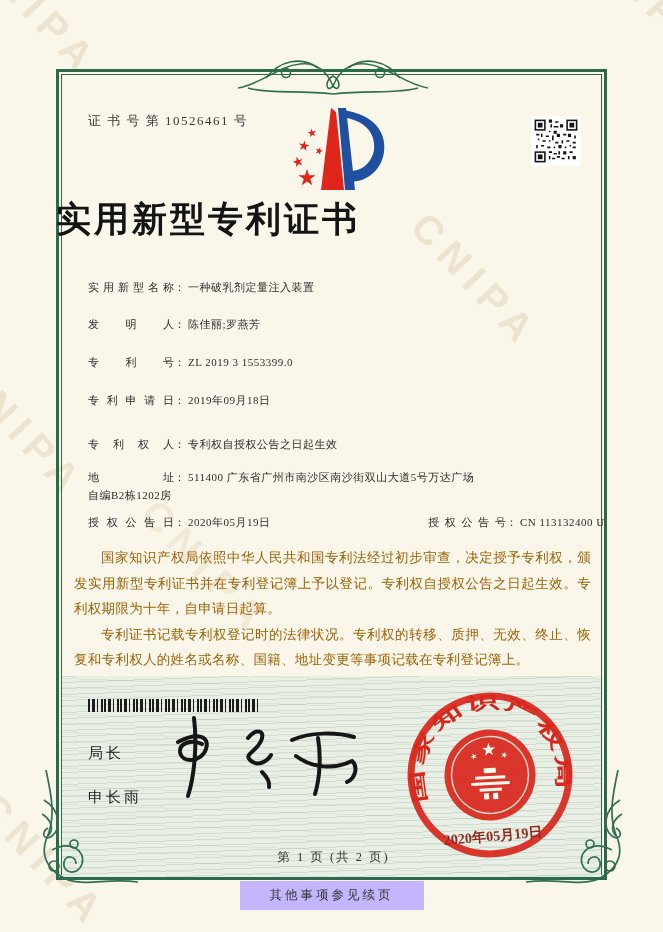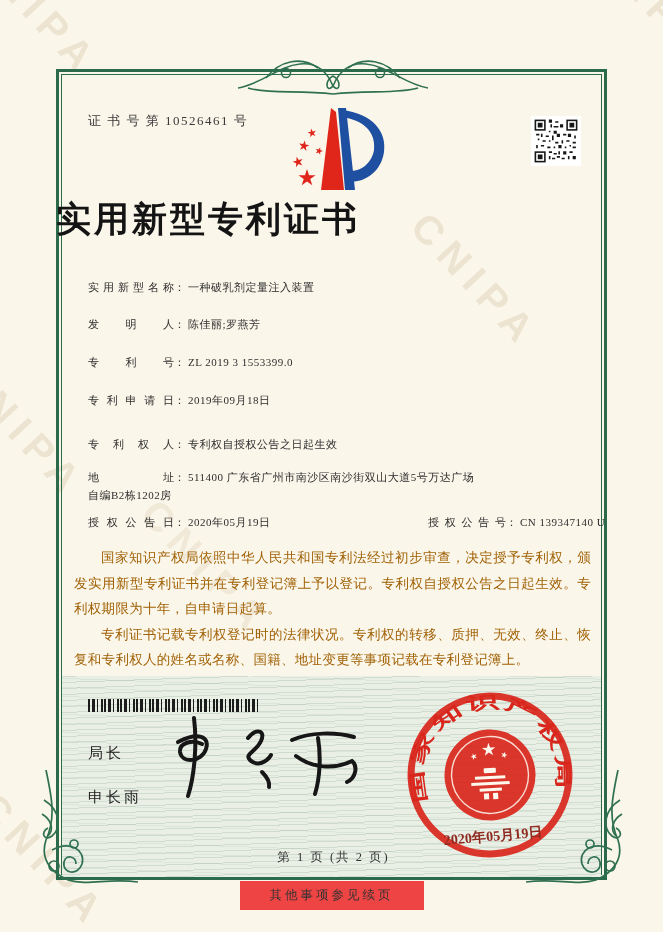--- a/index.html
+++ b/index.html
@@ -88,21 +88,21 @@
 
   .seal { position:absolute; left:404px; top:689px; width:172px; height:172px; transform:rotate(-3deg); }
 
   .page-info {
     position:absolute; left:56px; top:849px; width:555px; text-align:center;
     font-size:12.5px; letter-spacing:2px; color:#333;
   }
 
   .note-box {
     position:absolute; left:50%; transform:translateX(-50%); top:881px;
-    background:#ef4444; padding:6px 30px; font-size:12.5px;
+    background:#c4b5fd; padding:6px 30px; font-size:12.5px;
     letter-spacing:3px; color:#333; white-space:nowrap;
   }
 </style>
 </head>
 <body>
 
 <div id="page">
 
   <span class="wm" style="left:-48px; top:-14px;">CNIPA</span>
   <span class="wm" style="left:562px; top:-30px;">CNIPA</span>
@@ -208,21 +208,21 @@
     <div>
       <span class="flabel">地址</span><span class="fcolon">：</span><span class="fvalue">511400 广东省广州市南沙区南沙街双山大道5号万达广场</span>
     </div>
     <div class="addr2">自编B2栋1202房</div>
   </div>
   <div class="frow" style="top:515px; width:520px;">
     <span>
       <span class="flabel">授权公告日</span><span class="fcolon">：</span><span class="fvalue">2020年05月19日</span>
     </span>
     <span class="grant-number-cell">
-      <span class="flabel" style="width:78px;">授权公告号</span><span class="fcolon">：</span><span class="fvalue">CN 139347140 U</span>
+      <span class="flabel" style="width:78px;">授权公告号</span><span class="fcolon">：</span><span class="fvalue">CN 113132400 U</span>
     </span>
   </div>
 
   <div class="paragraphs">
     <p>国家知识产权局依照中华人民共和国专利法经过初步审查，决定授予专利权，颁发实用新型专利证书并在专利登记簿上予以登记。专利权自授权公告之日起生效。专利权期限为十年，自申请日起算。</p>
     <p>专利证书记载专利权登记时的法律状况。专利权的转移、质押、无效、终止、恢复和专利权人的姓名或名称、国籍、地址变更等事项记载在专利登记簿上。</p>
   </div>
 
   <div class="barcode"></div>
 

